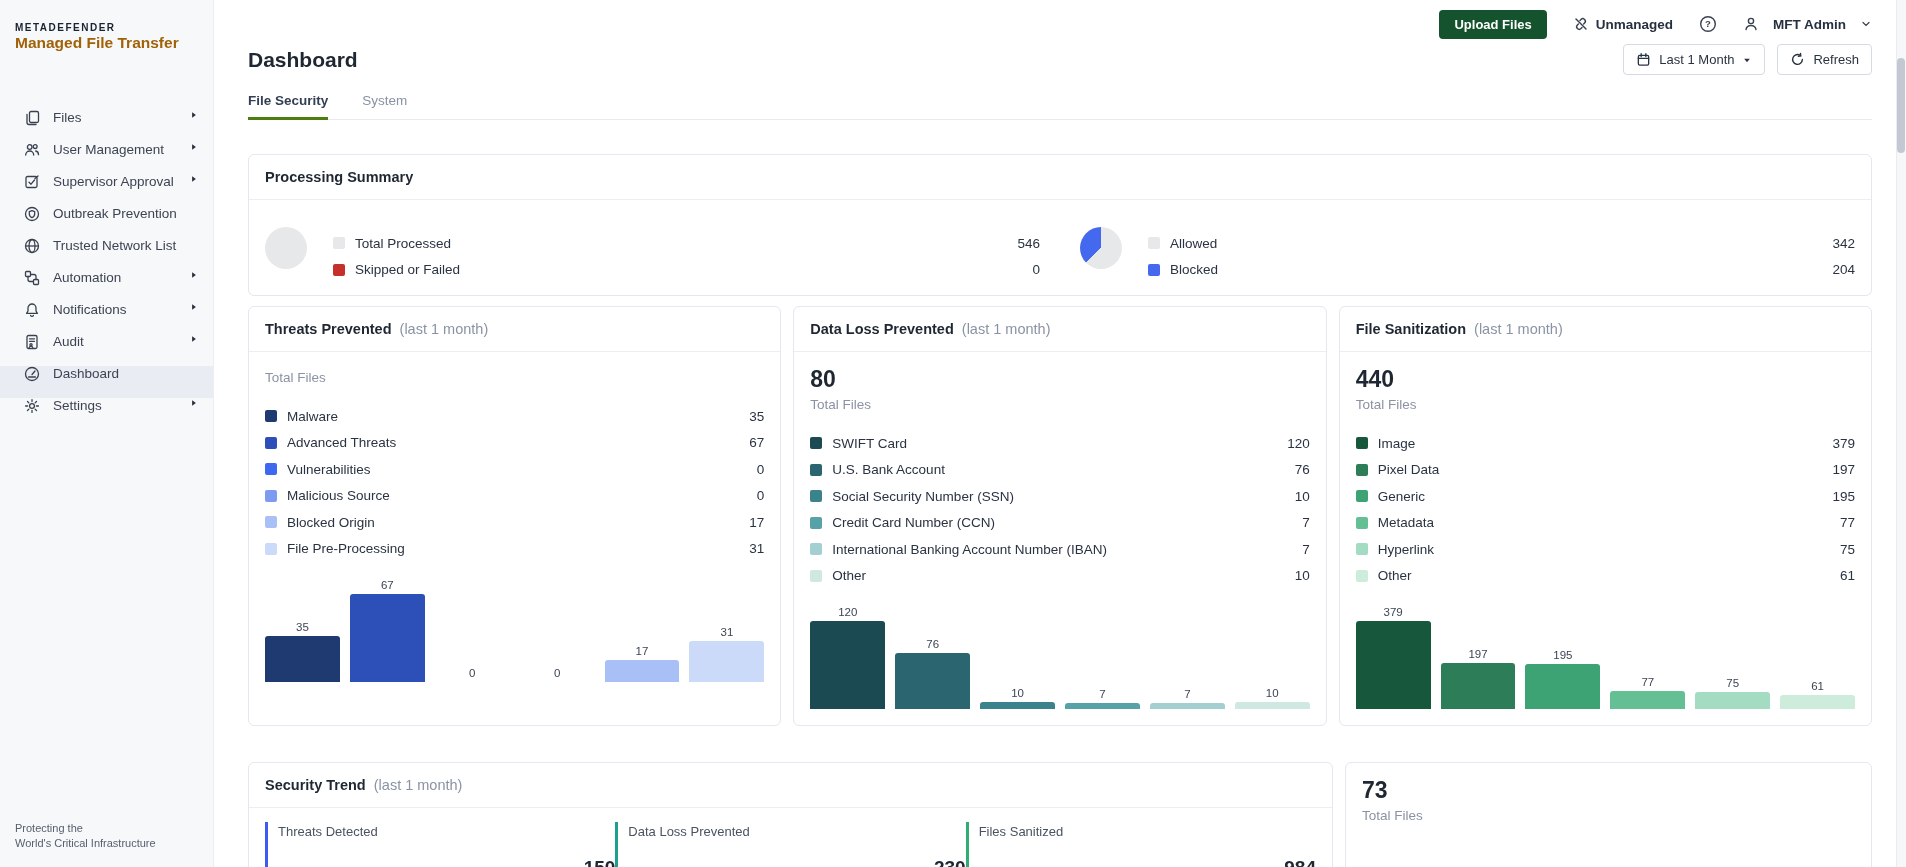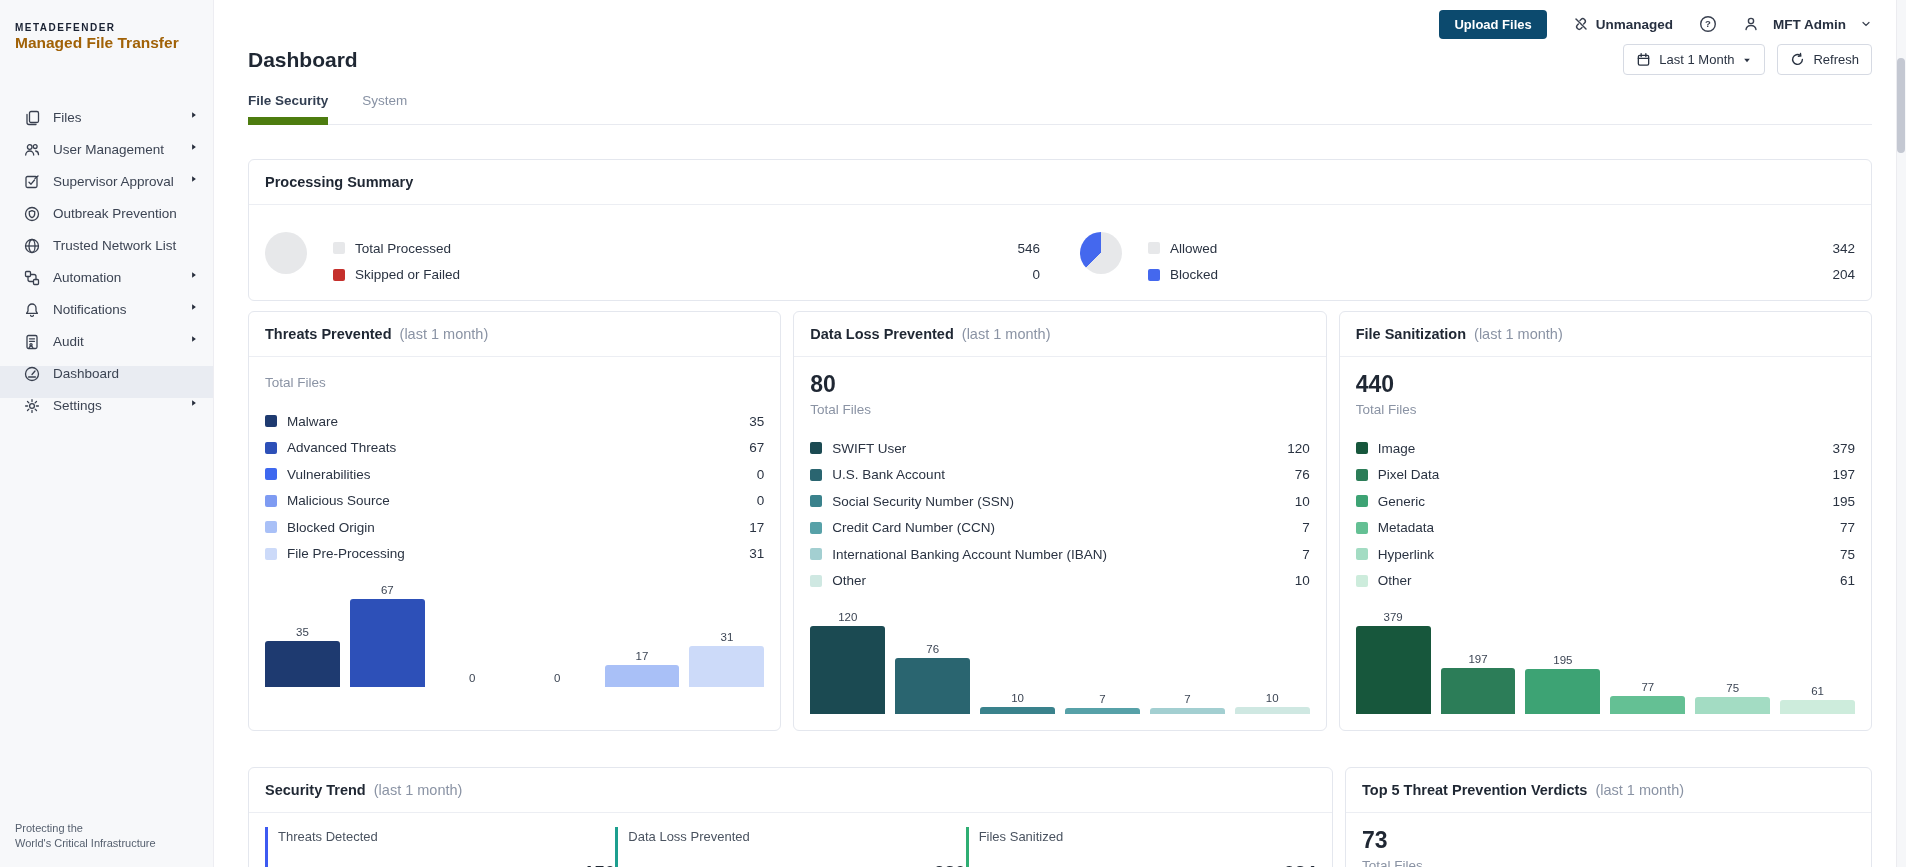--- a/index.html
+++ b/index.html
@@ -18,34 +18,34 @@
   .nav-item.active { background:#e9ecf2; }
   .nav-item .nicon { width:16px; height:16px; flex:0 0 16px; display:flex; align-items:center; }
   .nav-item .nlabel { font-size:13.5px; color:#3c4453; margin-left:13px; }
   .nav-item .spacer { flex:1; }
   .tagline { position:absolute; left:15px; bottom:16px; font-size:11px; line-height:15px; color:#555f6e; }
 
   
   .main { position:absolute; left:214px; top:0; right:0; height:100%; padding:0 34px; background:#fff; }
 
   .actions-row { display:flex; justify-content:flex-end; align-items:center; gap:26px; padding-top:8px; height:40px; }
-  .btn-primary { background:#0c4a6e; color:#fff; font-size:13px; font-weight:700;
+  .btn-primary { background:#14532d; color:#fff; font-size:13px; font-weight:700;
     border:none; border-radius:4px; height:29px; padding:0 15px; cursor:pointer; }
   .hdr-link { display:flex; align-items:center; gap:7px; font-size:13.5px; font-weight:700; color:#273040; cursor:pointer; }
   .hdr-plain { display:flex; align-items:center; gap:14px; font-size:13.5px; font-weight:700; color:#273040; cursor:pointer; }
 
   .title-row { display:flex; justify-content:space-between; align-items:center; margin-top:4px; }
   .page-title { font-size:21px; font-weight:700; color:#1f2733; }
   .title-right { display:flex; gap:12px; }
   .btn-outline { display:flex; align-items:center; gap:8px; background:#fff; border:1px solid #d6dae3;
     border-radius:4px; height:31px; padding:0 12px; font-size:13px; color:#2a3342; cursor:pointer; }
 
   .tabs-row { display:flex; gap:34px; margin-top:18px; border-bottom:1px solid #e8eaf0; }
   .tab { font-size:13.5px; padding-bottom:9px; cursor:pointer; color:#8892a4; }
-  .tab.active { color:#333f52; font-weight:700; border-bottom:8px solid #4d7c0f; margin-bottom:-1px; }
+  .tab.active { color:#333f52; font-weight:700; border-bottom:3px solid #4d7c0f; margin-bottom:-1px; }
 
   
   .card { border:1px solid #e4e7ee; border-radius:6px; background:#fff; }
   .card-header { padding:14px 16px; border-bottom:1px solid #eceef3; font-size:14.5px; }
   .card-title { font-weight:700; color:#1f2733; }
   .card-suffix { color:#8a93a4; margin-left:4px; font-weight:400; }
   .card-body { padding:14px 16px 16px; }
 
   .summary-card { margin-top:34px; }
   .summary-body { display:flex; padding:12px 16px; }
@@ -423,21 +423,21 @@
       <div class="card-header">
         <span class="card-title">Data Loss Prevented</span>
         <span class="card-suffix">(last 1 month)</span>
       </div>
       <div class="card-body">
         <div class="big-num">80</div>
         <div class="total-label">Total Files</div>
         <div class="legend">
             <div class="legend-row">
               <span class="sw" style="background:#1b4a52"></span>
-              <span class="lab">SWIFT User</span>
+              <span class="lab">SWIFT Card</span>
               <span class="val">120</span>
             </div>
             <div class="legend-row">
               <span class="sw" style="background:#2a6570"></span>
               <span class="lab">U.S. Bank Account</span>
               <span class="val">76</span>
             </div>
             <div class="legend-row">
               <span class="sw" style="background:#3a828c"></span>
               <span class="lab">Social Security Number (SSN)</span>
@@ -575,24 +575,20 @@
             </div>
             <div class="metric" style="border-left-color: rgb(47, 174, 115);">
               <div class="mlabel">Files Sanitized</div>
               <div class="mvalue">984</div>
             </div>
           </div>
 
       </div>
     </div>
     <div class="card">
-      <div class="card-header">
-        <span class="card-title">Top 5 Threat Prevention Verdicts</span>
-        <span class="card-suffix">(last 1 month)</span>
-      </div>
       <div class="card-body">
         <div class="big-num">73</div>
         <div class="total-label">Total Files</div>
 
       </div>
     </div>
   </div>
 </div>
 
 <div class="vscroll">

